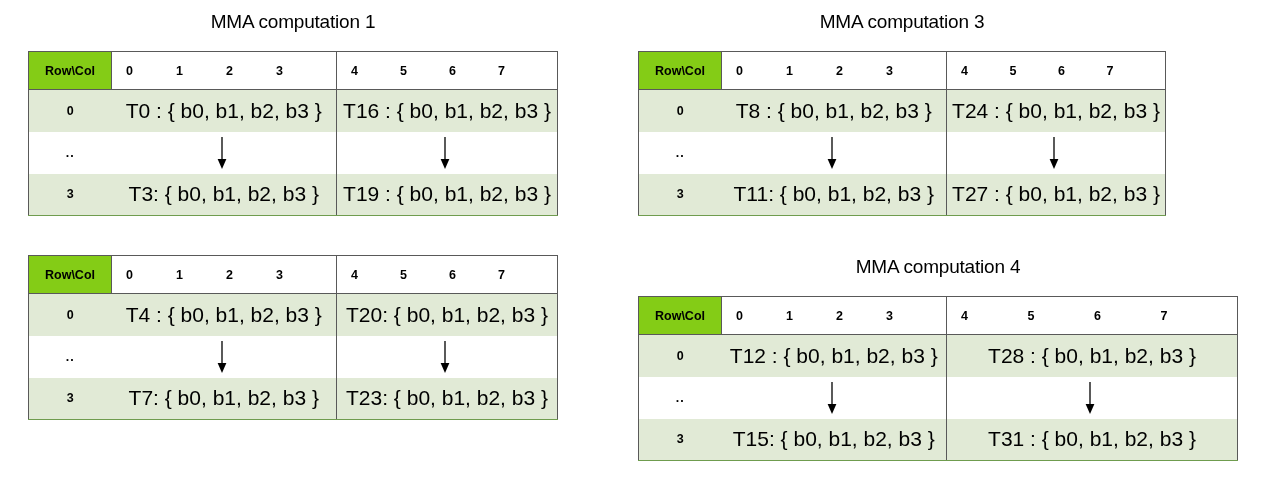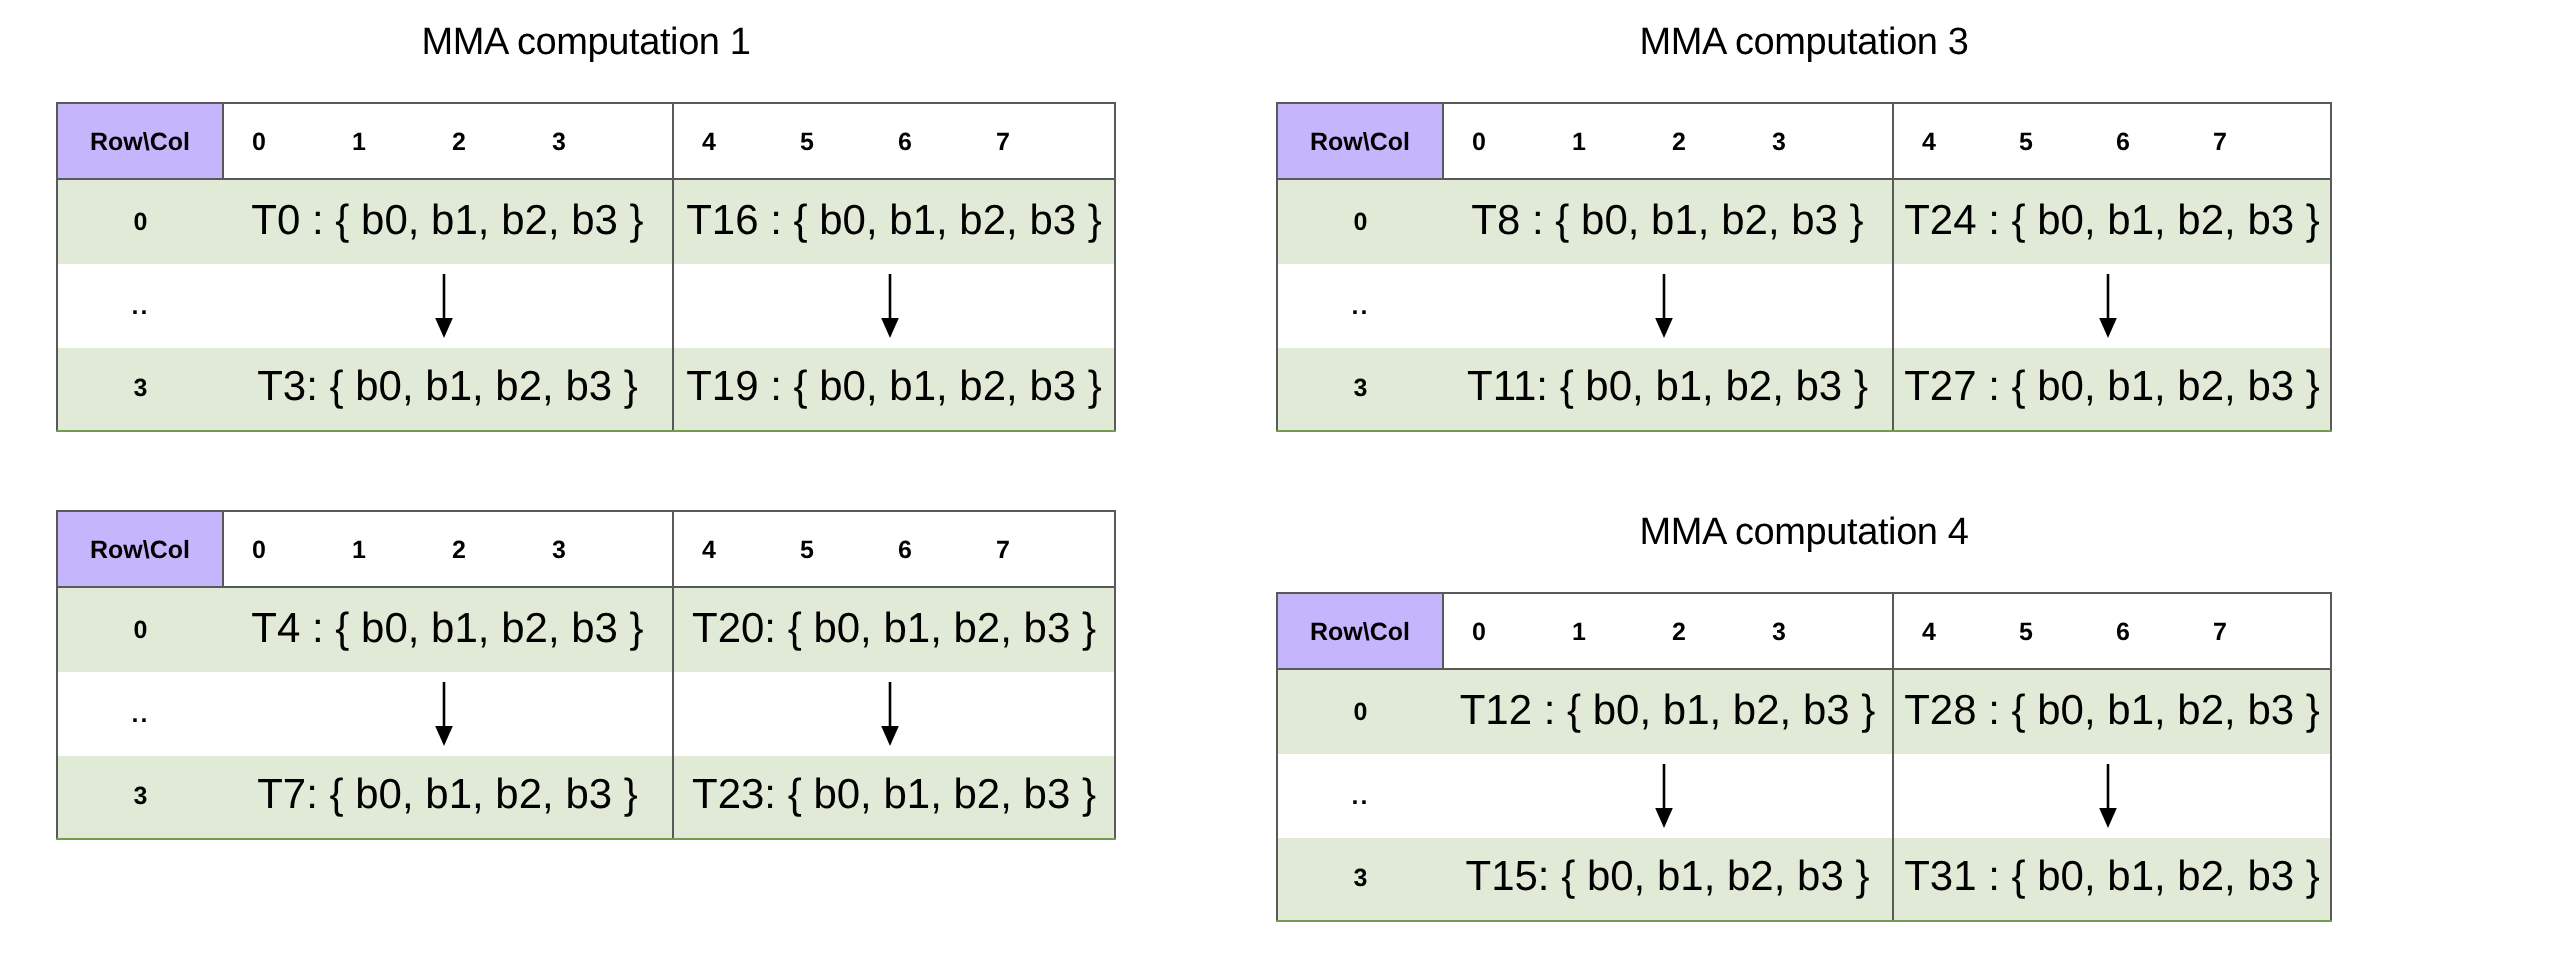--- a/index.html
+++ b/index.html
@@ -25,21 +25,21 @@
     padding-left: 36px;
   }
 
   
   .panel {
     position: absolute;
   }
   .panel.p1 { left: 28px;  top: 10px; width: 530px; }
   .panel.p3 { left: 638px; top: 10px; width: 528px; }
   .panel.p2 { left: 28px;  top: 255px; width: 530px; }
-  .panel.p4 { left: 638px; top: 255px; width: 528px; }
+  .panel.p4 { left: 638px; top: 255px; width: 600px; }
 
   .panel-title {
     text-align: center;
     font-size: 19px;
     font-weight: 400;
     line-height: 24px;
     letter-spacing: -0.2px;
     color: #000000;
     margin: 0 0 17px 0;
     white-space: nowrap;
@@ -63,21 +63,21 @@
 
   
   tr.head-row { height: 38px; }
   tr.head-row > .rowcol-head {
     border-right: 1px solid #595959;
     border-bottom: 1px solid #595959;
     text-align: center;
     font-size: 12.5px;
     font-weight: bold;
     letter-spacing: 0px;
-    background: #c4b5fd;
+    background: #84cc16;
   }
   tr.head-row > .colnums {
     border-bottom: 1px solid #595959;
     background: #ffffff;
     padding: 0;
   }
   tr.head-row > .colnums.left-half {
     border-right: 1.5px solid #595959;
   }
   .colnums-inner {

